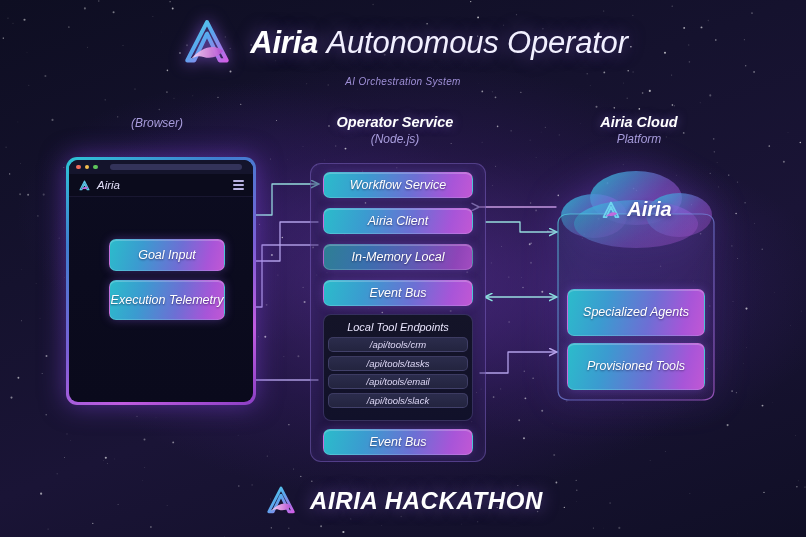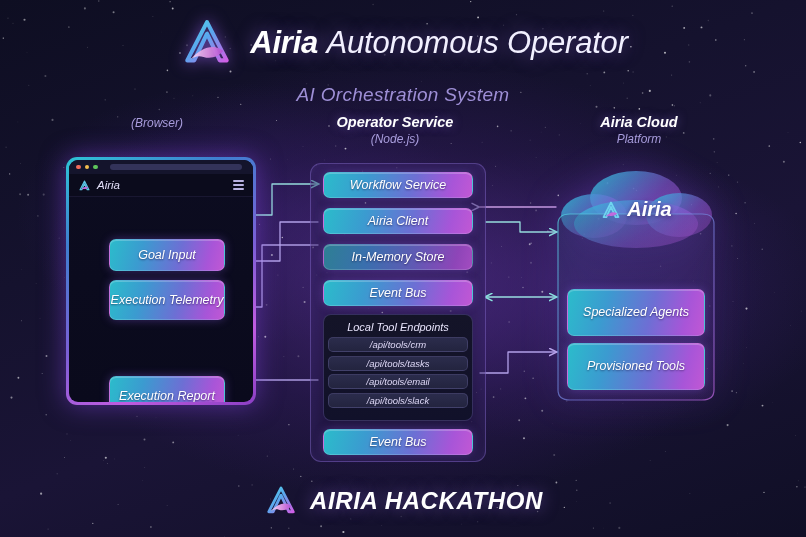--- a/index.html
+++ b/index.html
@@ -49,22 +49,22 @@
   .app-title {
     font-size: 31px;
     font-weight: bold;
     letter-spacing: -0.2px;
     text-shadow: 0 0 18px rgba(150,110,230,.55);
     white-space: nowrap;
   }
   .app-title .brand { color: #ffffff; }
   .app-title .rest { color: #f2f0ff; font-weight: 500; }
   .app-sub {
-    margin-top: 12px;
-    font-size: 19px;
+    margin-top: 4px;
+    font-size: 10px;
     color: #9e8fd6;
     letter-spacing: .3px;
   }
 
   
   .col-head {
     position: absolute;
     text-align: center;
     width: 240px;
   }
@@ -749,36 +749,33 @@
           </span>
       </div>
 
       <div id="browser-body">
         <div class="pill left-pill" id="lp0">
           <span>Goal Input</span>
         </div>
         <div class="pill left-pill" id="lp1">
           <span>Execution Telemetry</span>
         </div>
-        <div class="pill left-pill" id="lp3">
-          <span>Execution Report</span>
-        </div>
       </div>
     </div>
   </div>
 
   <div id="service">
     <div class="pill mid-pill" id="mp0">
       <span>Workflow Service</span>
     </div>
     <div class="pill mid-pill" id="mp1">
       <span>Airia Client</span>
     </div>
     <div class="pill mid-pill dim" id="mp2">
-      <span>In-Memory Store</span>
+      <span>In-Memory Local</span>
     </div>
     <div class="pill mid-pill" id="mp3">
       <span>Event Bus</span>
     </div>
 
     <div id="endpoints">
       <div class="ep-title">Local Tool Endpoints</div>
       <div class="ep-item">
         <span>/api/tools/crm</span>
       </div>

